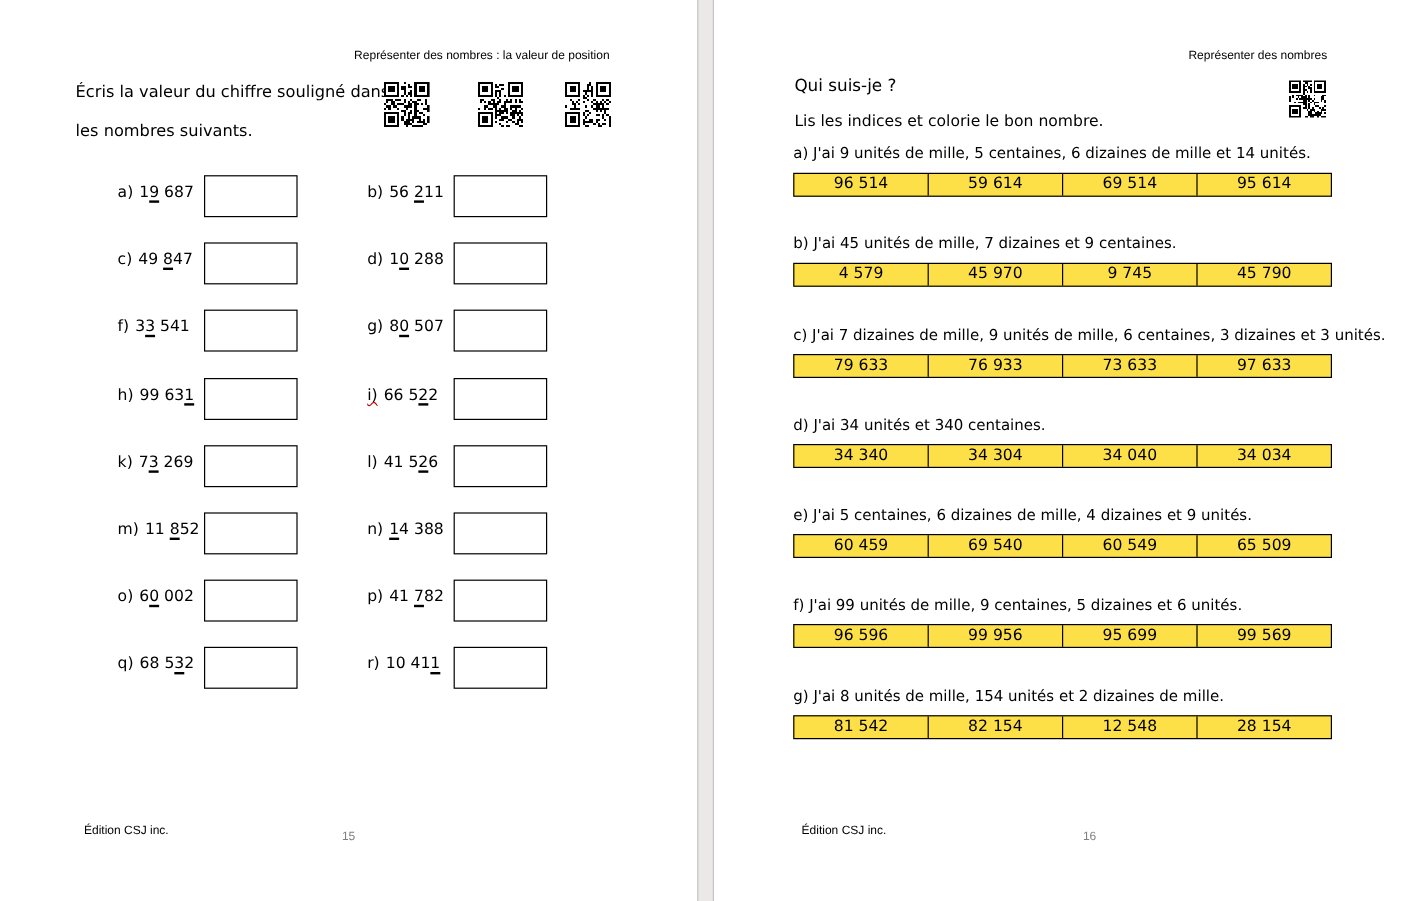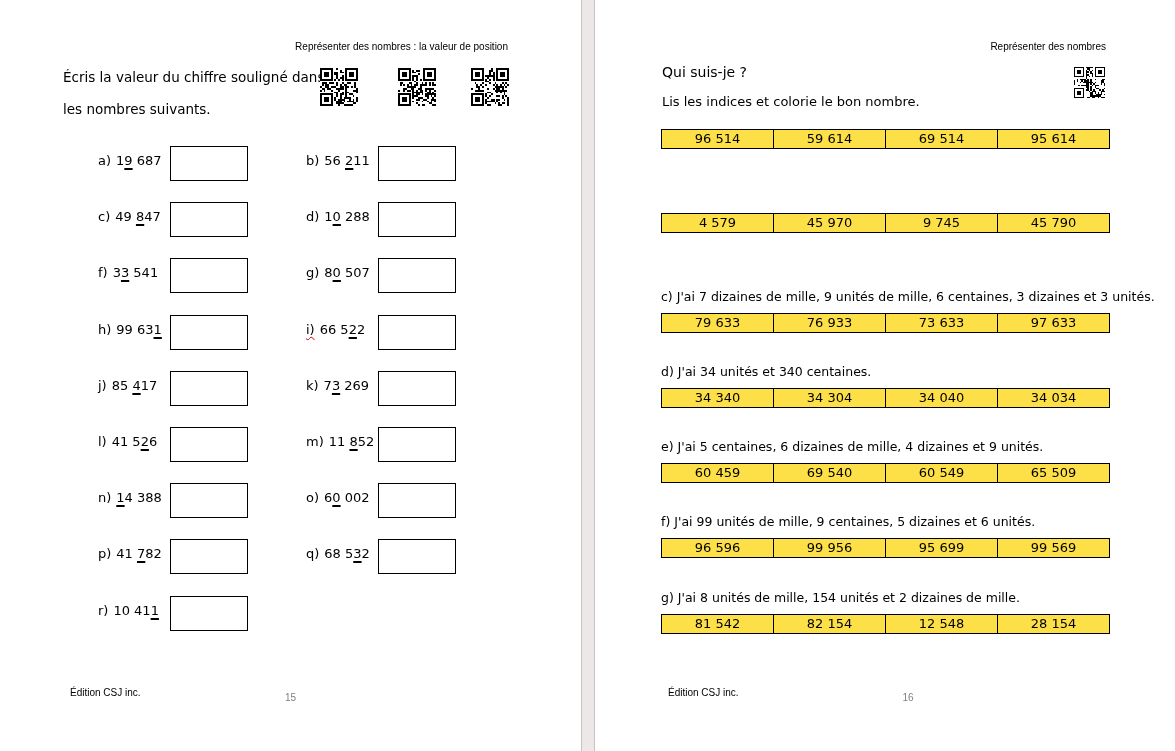--- a/index.html
+++ b/index.html
@@ -766,24 +766,20 @@
         </div>
         <div class="ex-item">
           <span class="ex-text"><span class="lab">h)</span><span>99 63</span><span class="u">1</span><span></span></span>
           <span class="ex-box"></span>
         </div>
         <div class="ex-item">
           <span class="ex-text"><span class="lab sq">i)</span><span>66 5</span><span class="u">2</span><span>2</span></span>
           <span class="ex-box"></span>
         </div>
         <div class="ex-item">
-          <span class="ex-text"><span class="lab">j)</span><span>85 </span><span class="u">4</span><span>17</span></span>
-          <span class="ex-box"></span>
-        </div>
-        <div class="ex-item">
           <span class="ex-text"><span class="lab">k)</span><span>7</span><span class="u">3</span><span> 269</span></span>
           <span class="ex-box"></span>
         </div>
         <div class="ex-item">
           <span class="ex-text"><span class="lab">l)</span><span>41 5</span><span class="u">2</span><span>6</span></span>
           <span class="ex-box"></span>
         </div>
         <div class="ex-item">
           <span class="ex-text"><span class="lab">m)</span><span>11 </span><span class="u">8</span><span>52</span></span>
           <span class="ex-box"></span>
@@ -1045,28 +1041,30 @@
             <rect x="16" y="20" width="1" height="1"></rect>
             <rect x="18" y="20" width="1" height="1"></rect>
             <rect x="19" y="20" width="1" height="1"></rect>
             <rect x="20" y="20" width="1" height="1"></rect>
           </g>
         </svg>
       </div>
 
     <div id="right-questions">
         <div class="qgroup">
+          <div class="qclue"><span class="qlab">a)</span><span>J'ai 9 unités de mille, 5 centaines, 6 dizaines de mille et 14 unités.</span></div>
           <div class="qtable">
             <div class="qcell">96 514</div>
             <div class="qcell">59 614</div>
             <div class="qcell">69 514</div>
             <div class="qcell">95 614</div>
           </div>
         </div>
         <div class="qgroup">
+          <div class="qclue"><span class="qlab">b)</span><span>J'ai 45 unités de mille, 7 dizaines et 9 centaines.</span></div>
           <div class="qtable">
             <div class="qcell">4 579</div>
             <div class="qcell">45 970</div>
             <div class="qcell">9 745</div>
             <div class="qcell">45 790</div>
           </div>
         </div>
         <div class="qgroup">
           <div class="qclue"><span class="qlab">c)</span><span>J'ai 7 dizaines de mille, 9 unités de mille, 6 centaines, 3 dizaines et 3 unités.</span></div>
           <div class="qtable">

